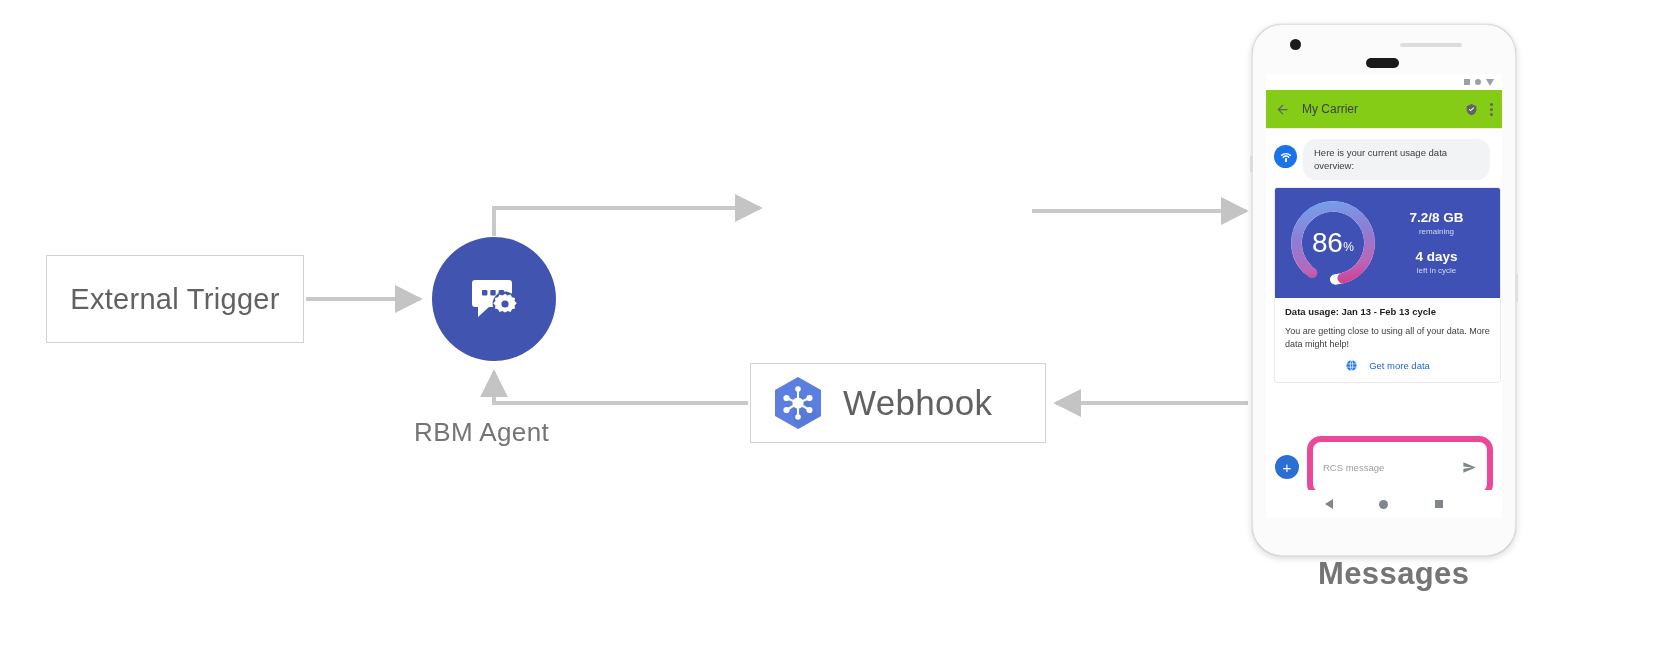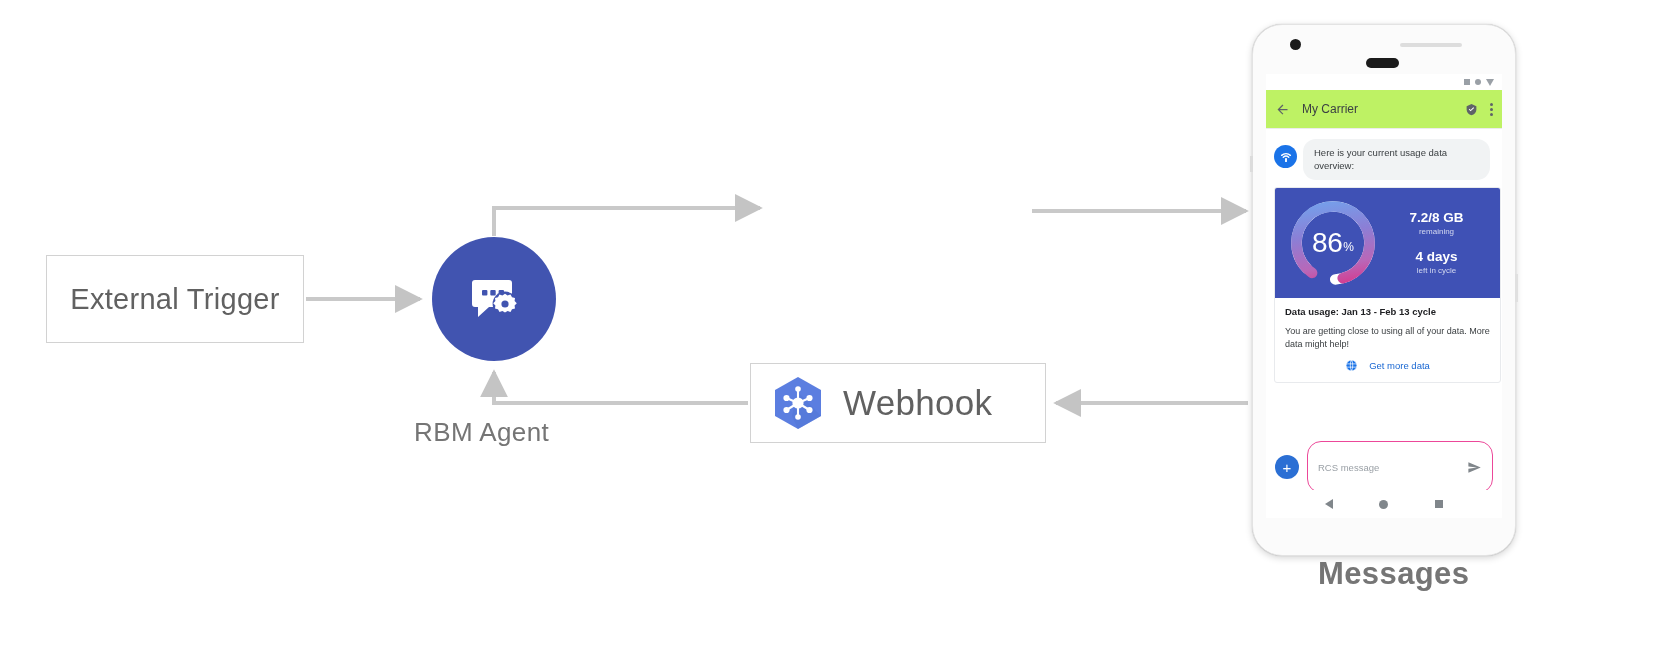--- a/index.html
+++ b/index.html
@@ -152,21 +152,21 @@
     border-top: 7px solid #9aa0a6;
   }
 
   
   .app-bar {
     height: 38px;
     display: flex;
     align-items: center;
     padding: 0 9px;
     border-bottom: 1px solid #ececec;
-    background: #bef264;
+    background: #84cc16;
   }
   .app-bar .title {
     font-size: 12px;
     color: #3c4043;
     margin-left: 12px;
     flex: 1;
     font-weight: 400;
   }
   .ab-icon { display: flex; align-items: center; }
   .kebab { display: flex; flex-direction: column; gap: 2px; margin-left: 12px; }
@@ -258,21 +258,21 @@
   .plus-btn {
     width: 24px; height: 24px; border-radius: 50%;
     background: #2b6fd4;
     color: #fff; font-size: 15px; line-height: 1;
     display: flex; align-items: center; justify-content: center;
     flex: 0 0 auto;
   }
   .input-pill {
     flex: 1;
     height: 26px;
-    border: 1px solid #ec4899;
+    border: 6px solid #ec4899;
     border-radius: 14px;
     display: flex;
     align-items: center;
     padding: 12px 10px;
     justify-content: space-between;
   }
   .input-pill .ph { font-size: 9.5px; color: #9aa0a6; }
 
   
   .nav-bar {

